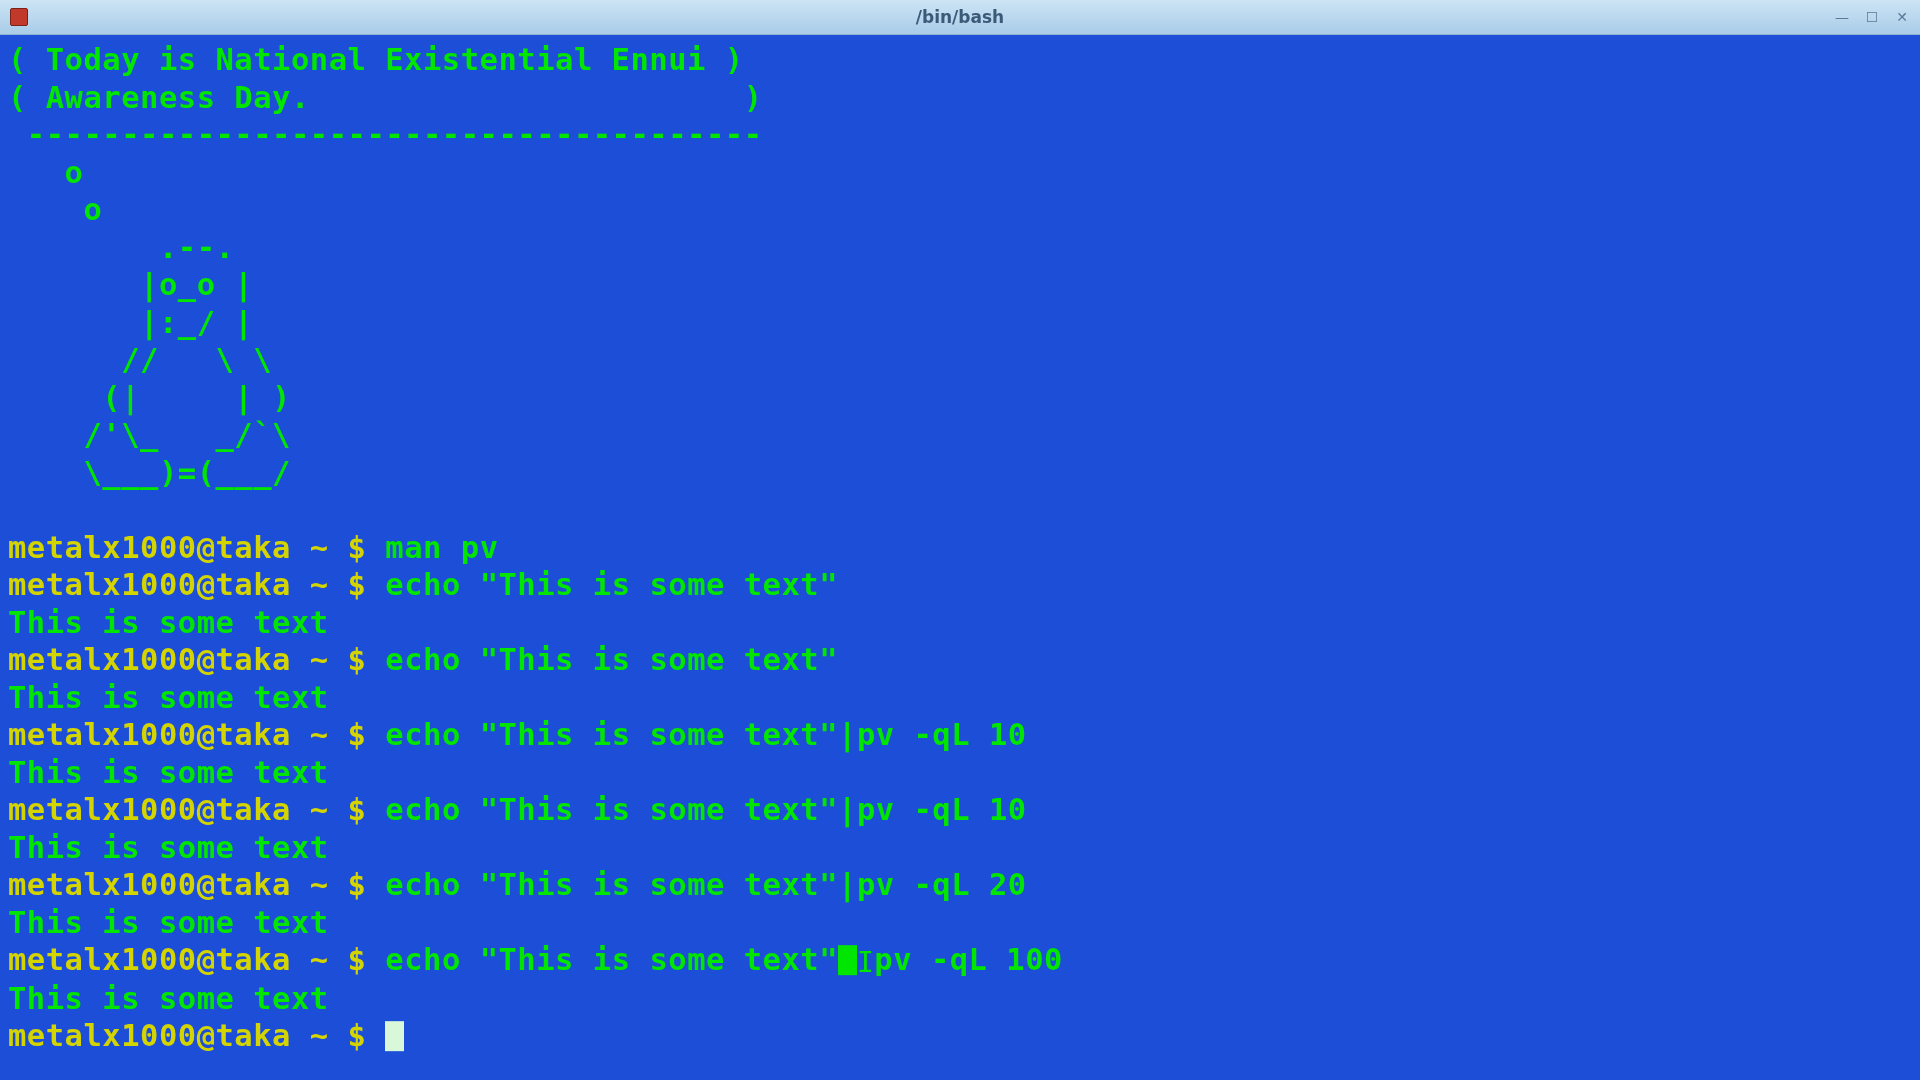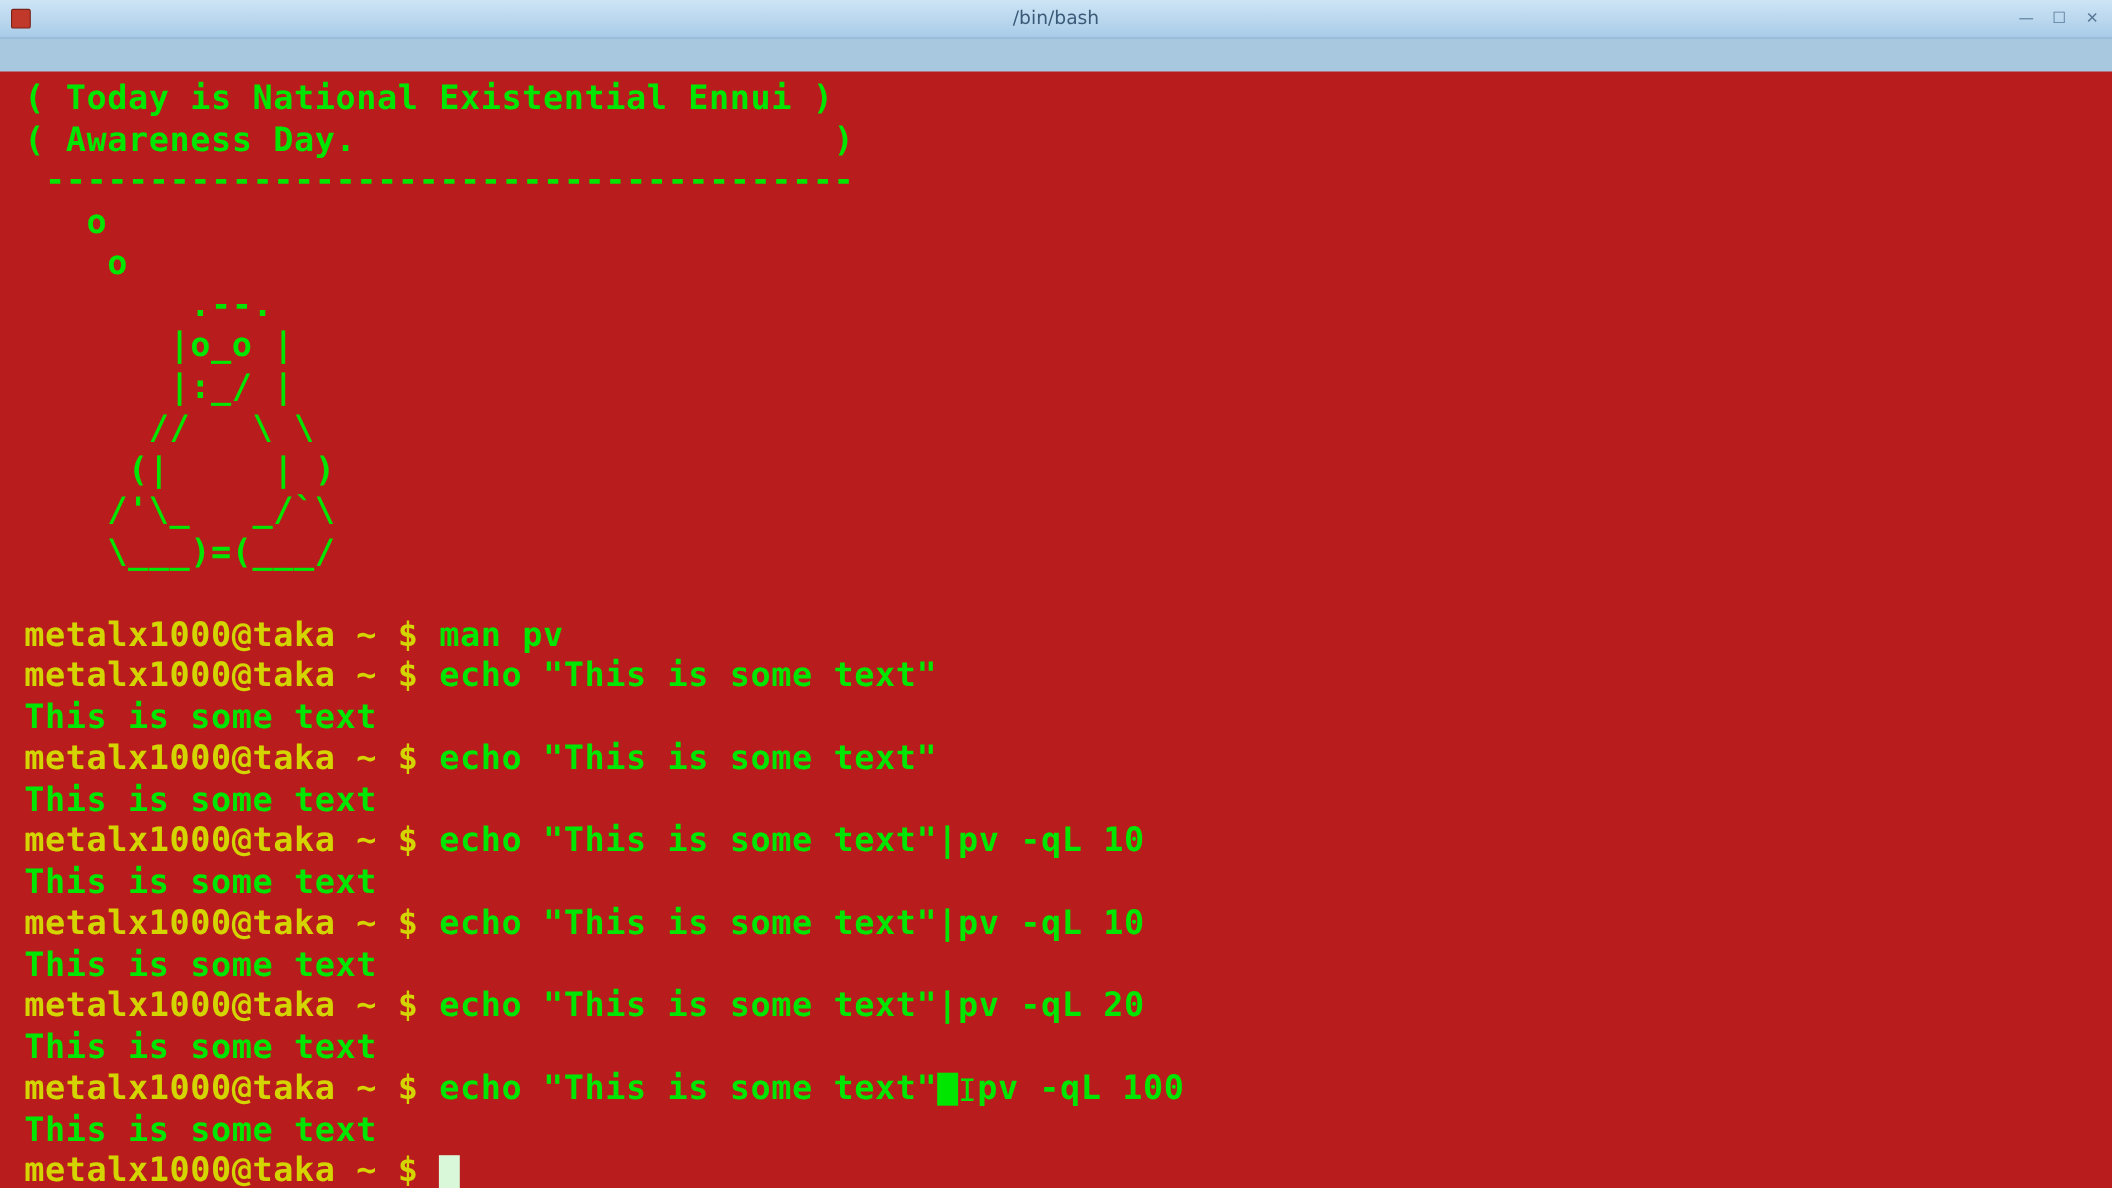--- a/index.html
+++ b/index.html
@@ -37,51 +37,50 @@
     height: 16px;
     background: #c0392b;
     border-radius: 2px;
     margin-left: 10px;
     border: 1px solid #7a2218;
   }
   .titlebar .title {
     position: absolute;
     left: 50%;
     transform: translateX(-50%);
-    font-weight: 400;
+    font-weight: 700;
   }
   .titlebar .controls {
     position: absolute;
     right: 6px;
     display: flex;
     gap: 6px;
   }
   .titlebar .ctrl {
     width: 24px;
     height: 20px;
     display: flex;
     align-items: center;
     justify-content: center;
     color: #5a7a98;
     font-size: 14px;
     line-height: 1;
     cursor: pointer;
   }
   .terminal {
     flex: 1;
-    background: #b91c1c;
+    background: #1d4ed8;
     color: #00e600;
-    padding: 6px 8px 8px 22px;
+    padding: 6px 8px 8px 8px;
     font-size: 30.5px;
     line-height: 37.5px;
     font-weight: bold;
     letter-spacing: 0.5px;
     white-space: pre;
     overflow: hidden;
-    margin-top: 30px;
   }
   .prompt-user { color: #d4d400; }
   .prompt-tilde { color: #d4d400; }
   .prompt-dollar { color: #d4d400; }
   .cmd { color: #00e600; }
   .out { color: #00e600; }
   .motd { color: #00e600; }
   .block-cursor {
     display: inline-block;
     width: 0.62em;

